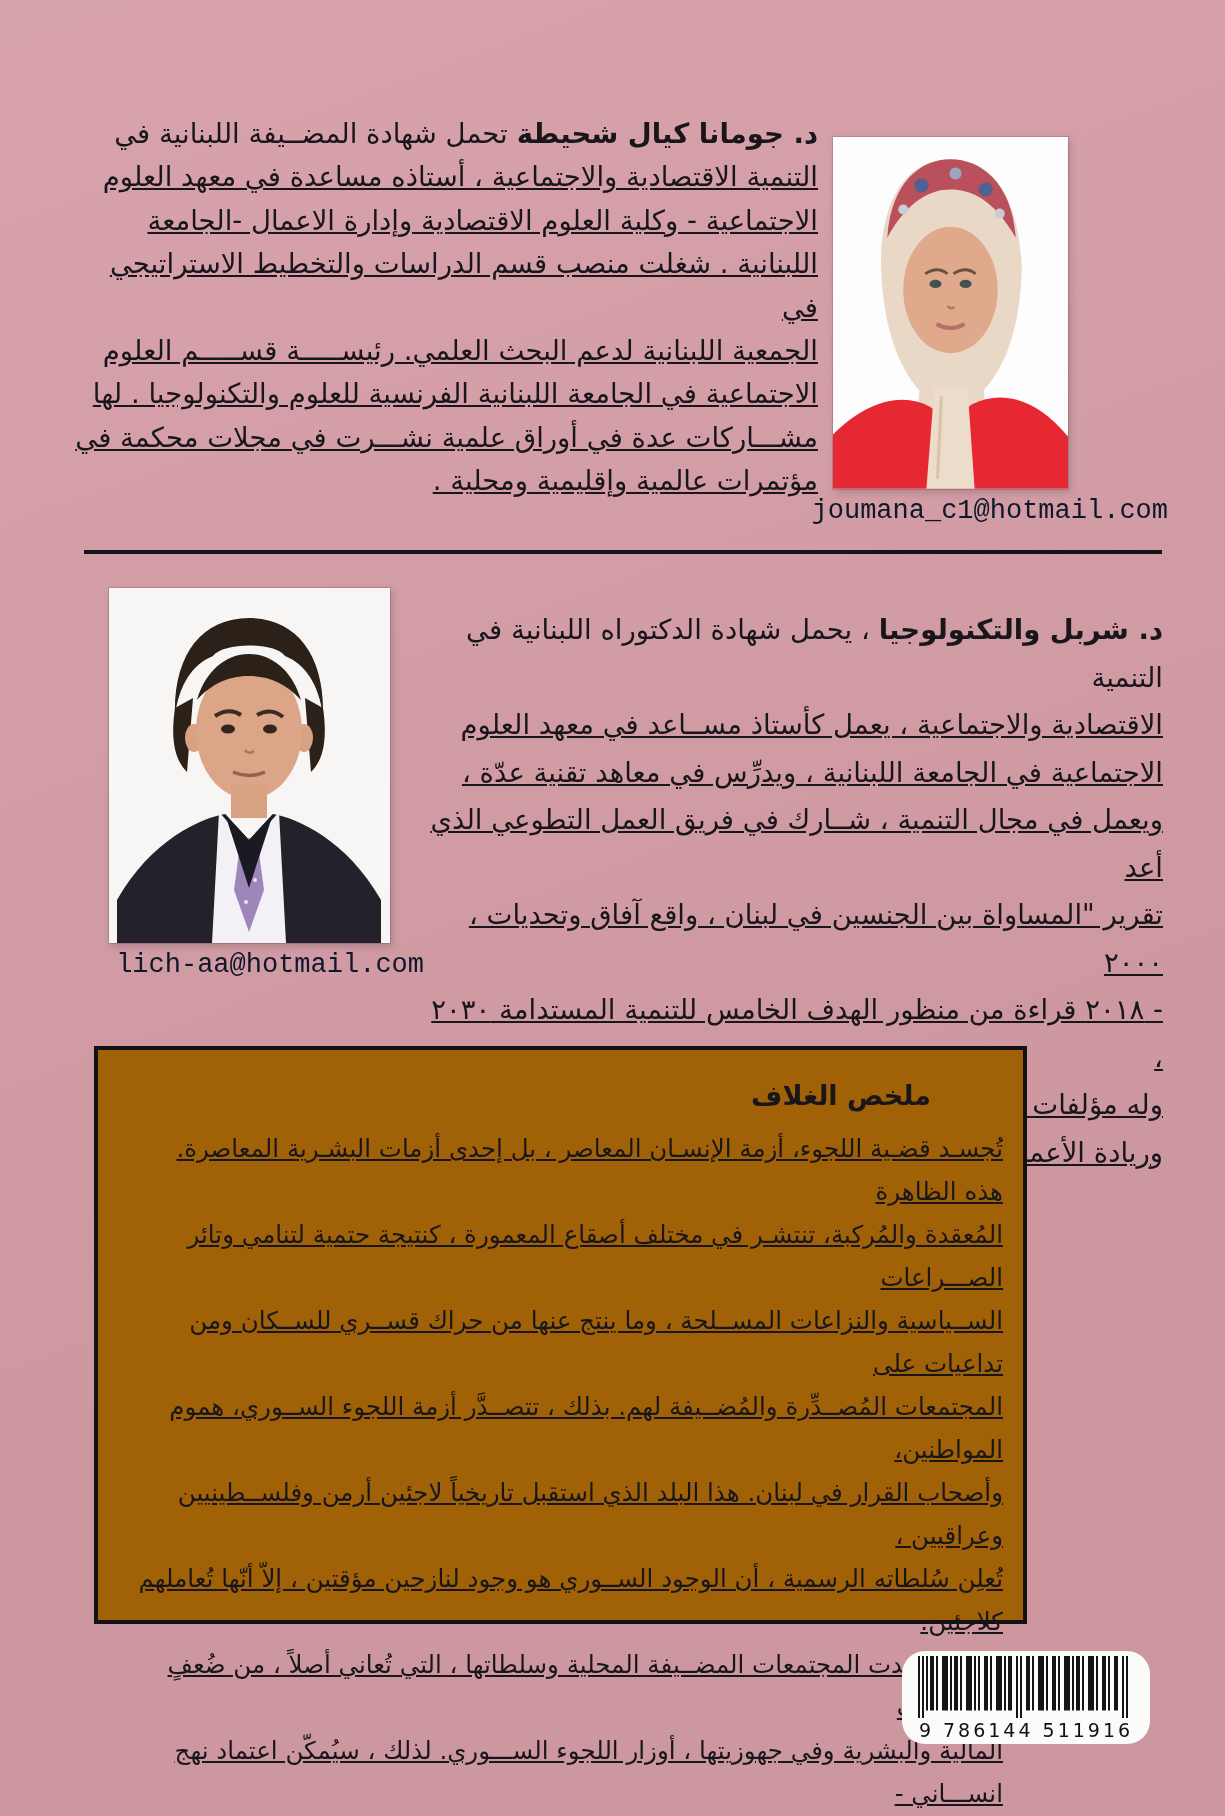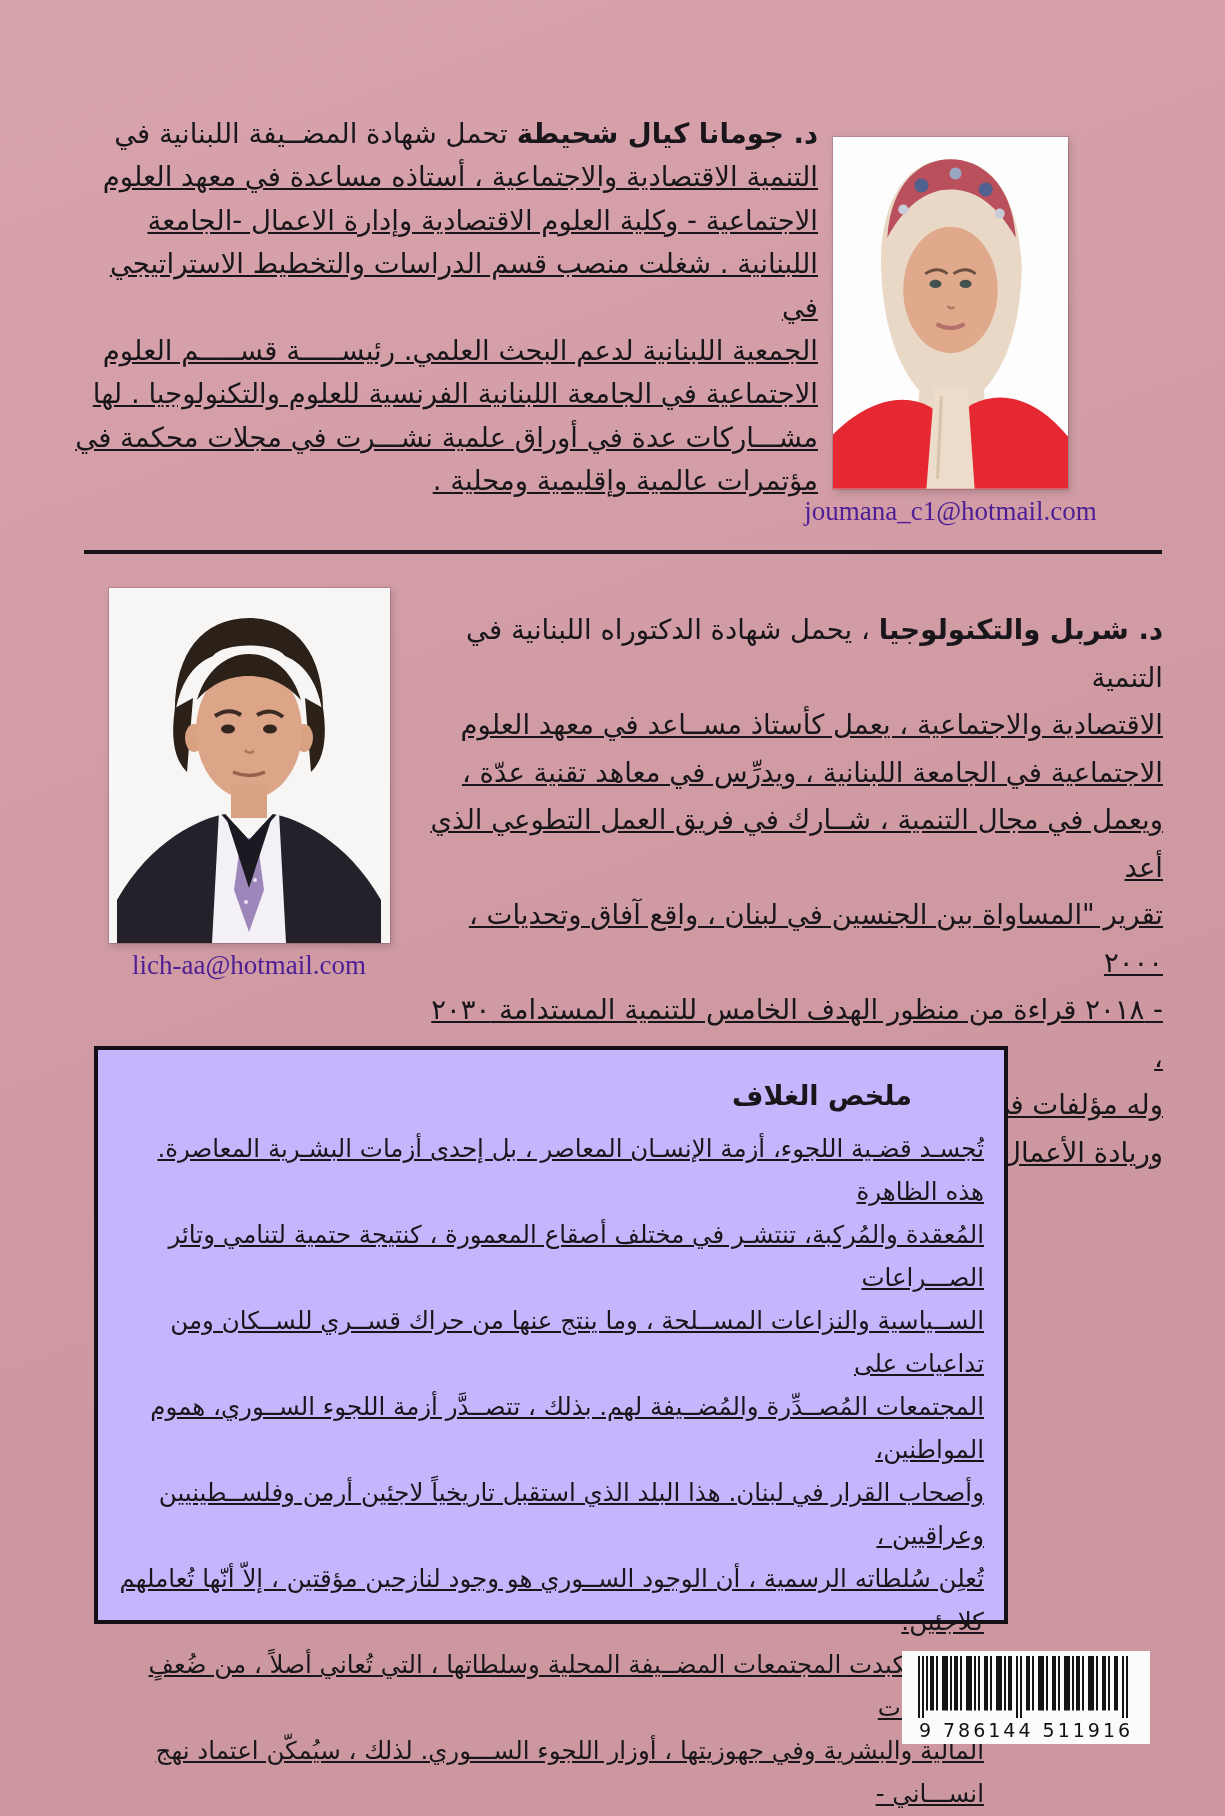--- a/index.html
+++ b/index.html
@@ -39,42 +39,43 @@
     padding: 0;
     background: #fdfdfd;
     box-shadow: 0 0 0 1px rgba(0,0,0,.12), 2px 3px 8px rgba(0,0,0,.18);
   }
   .photo svg { display:block; width:100%; height:100%; }
   .photo-1 { left: 833px; top: 137px; width: 235px; height: 352px; }
   .photo-2 { left: 109px; top: 588px; width: 281px; height: 355px; }
 
   .email {
     position: absolute;
-    text-align: center;
-    font-family: Liberation Serif, serif;
+    text-align: right;
+    font-family: Liberation Mono, monospace;
     font-size: 27px;
-    color: #4c1d95;
+    color: #0f172a;
   }
   .email-1 { left: 733px; top: 496px; width: 435px; }
   .email-2 { left: 74px;  top: 950px; width: 350px; }
 
   .divider {
     position: absolute;
     left: 84px; top: 550px;
     width: 1078px; height: 4px;
     background: #17151a;
   }
 
   .summary-box {
     position: absolute;
     left: 94px; top: 1046px;
     width: 906px; height: 570px;
-    background: #c4b5fd;
+    background: #a16207;
     border: 4px solid #131116;
     direction: rtl;
+    padding-left: 19px;
   }
   .summary-title {
     margin: 30px 92px 0 0;
     font-size: 27px;
     font-weight: bold;
     text-align: right;
   }
   .summary-body {
     margin: 16px 20px 0 16px;
     font-size: 24.5px;
@@ -83,20 +84,21 @@
   }
 
   .barcode {
     position: absolute;
     left: 902px; top: 1651px;
     width: 248px; height: 93px;
     background: #fbfbf9;
     display: flex;
     flex-direction: column;
     align-items: center;
+    border-radius: 23px;
   }
   .barcode .bars { width: 220px; height: 62px; margin-top: 5px; }
   .barcode .digits {
     font-family: "DejaVu Sans", sans-serif;
     font-size: 19px;
     letter-spacing: 3px;
     color: #111;
     margin-top: 1px;
     white-space: nowrap;
   }

